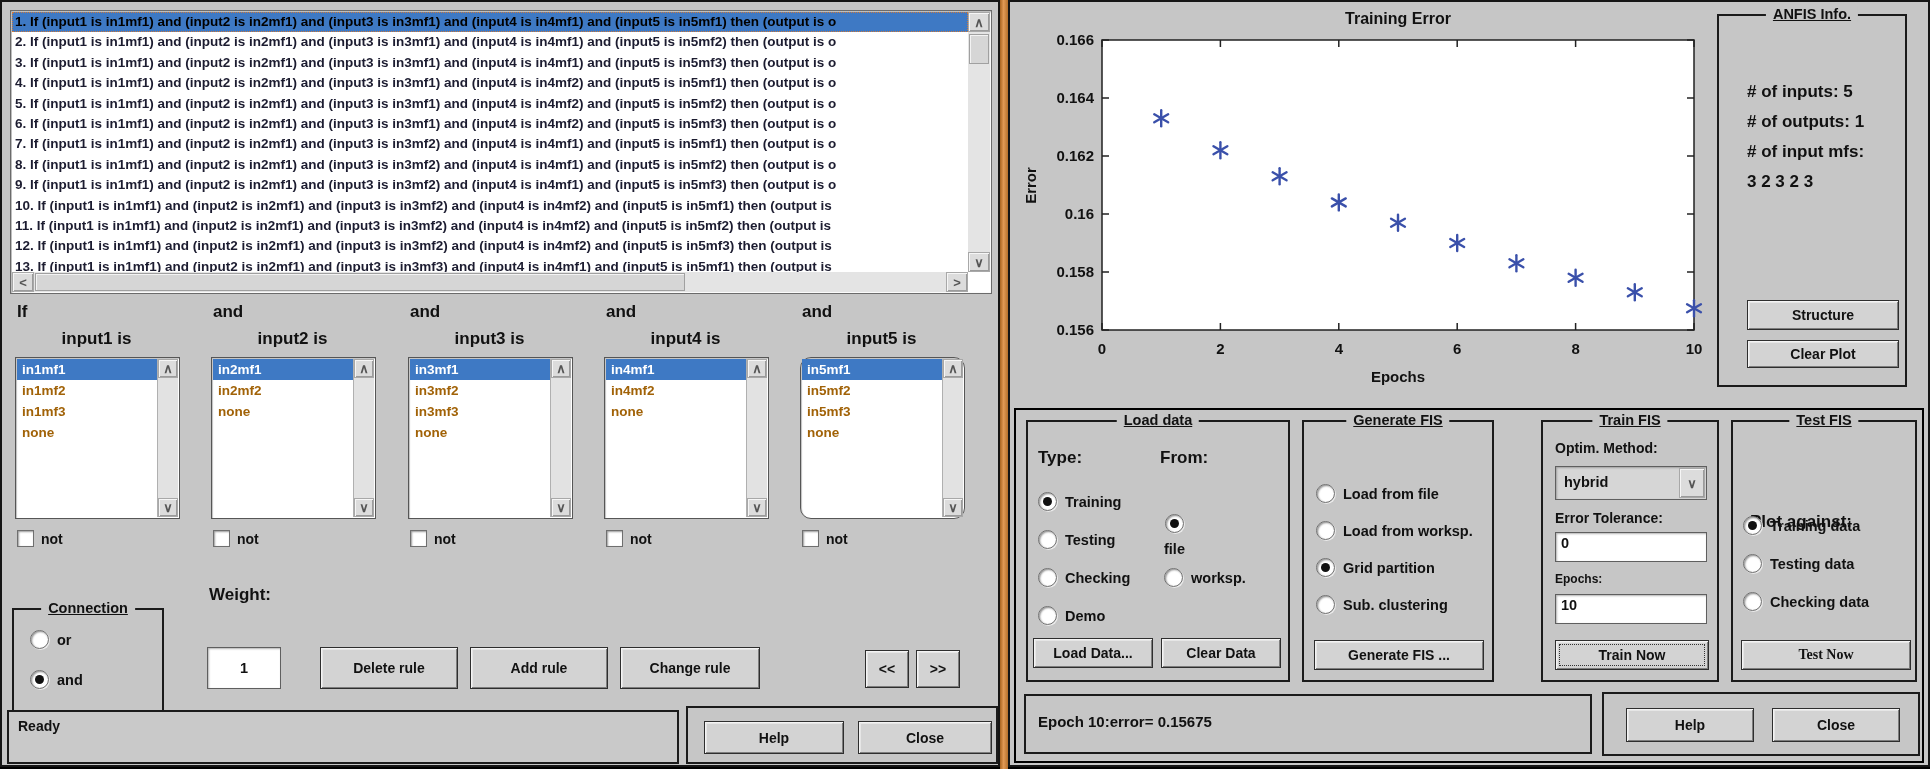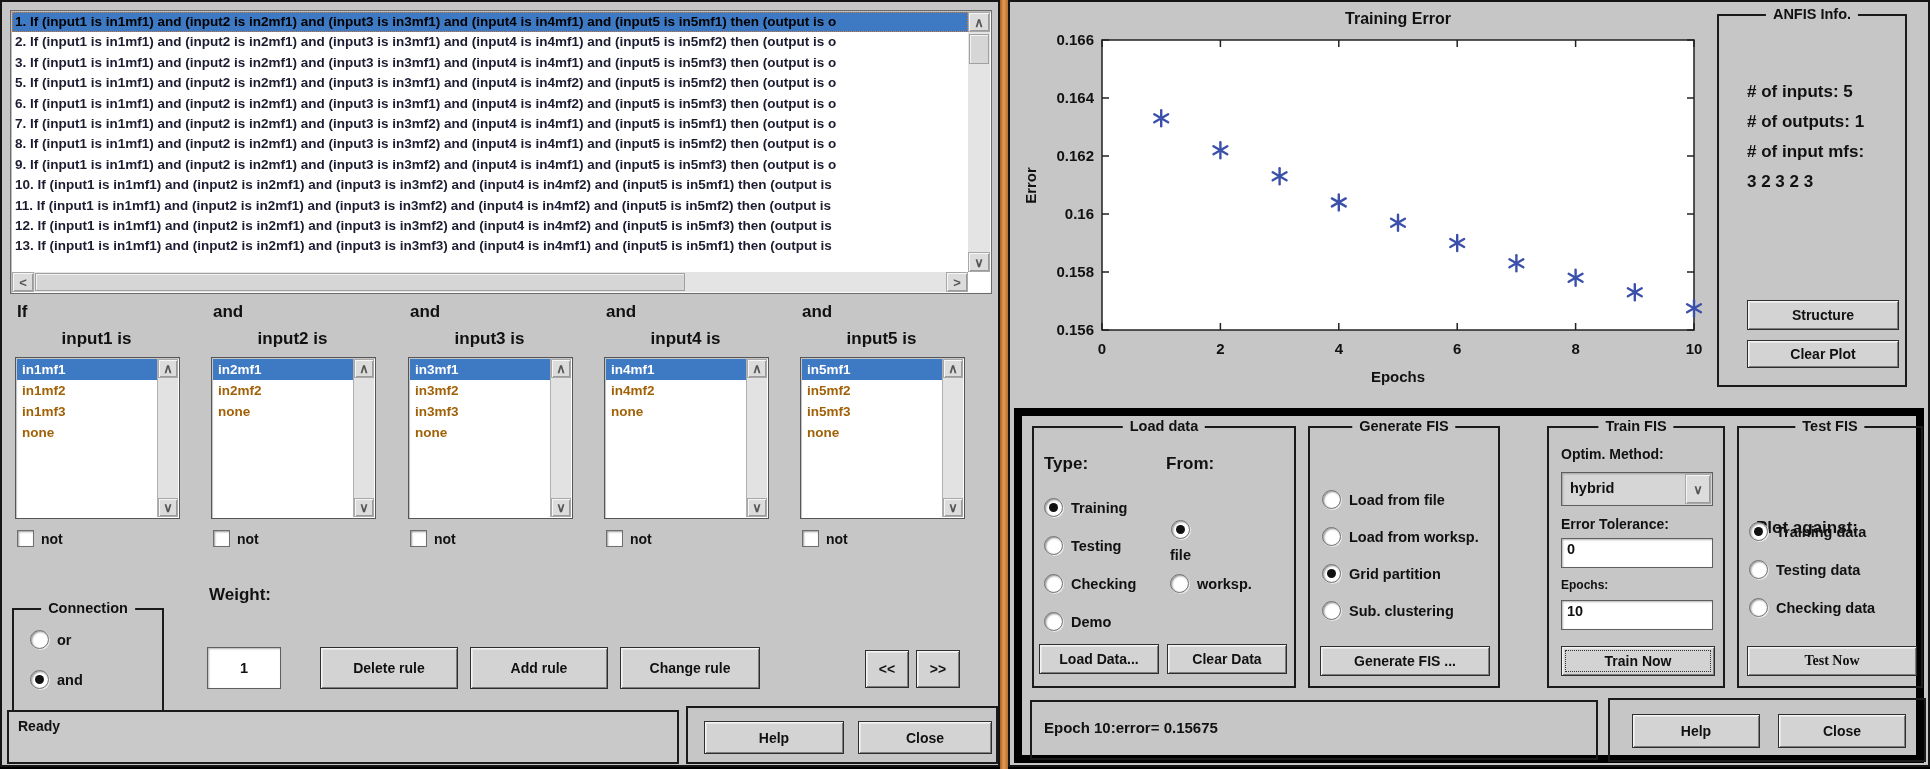--- a/index.html
+++ b/index.html
@@ -9,21 +9,21 @@
   .win{position:absolute;box-sizing:border-box;background:#c6c6c6;border:2px solid #151515;}
   .divider{position:absolute;left:1000px;top:0;width:8px;height:769px;
            background:linear-gradient(90deg,#a9641f,#e29a55 45%,#b5702b);}
   
   .btn{display:flex;align-items:center;justify-content:center;background:#d3d3d3;color:#111;
        border:1px solid #2e2e2e;box-shadow:inset 1px 1px 0 #f4f4f4,inset -1px -1px 0 #7d7d7d,inset 2px 2px 0 #e6e6e6;
        font-size:14px;font-weight:bold;cursor:pointer;}
   .sunken{background:#fff;border:1px solid #6b6b6b;box-shadow:inset 1px 1px 2px rgba(0,0,0,.35);}
   .frame{border:2px solid #1b1b1b;}
   .legend{position:absolute;top:-10px;left:50%;transform:translateX(-50%);background:#c6c6c6;
-          padding:0 7px;font-size:14.5px;white-space:nowrap;}
+          padding:0 7px;font-size:14.5px;white-space:nowrap;text-decoration:underline;}
   .radio-row{position:absolute;display:flex;align-items:center;gap:8px;font-size:14.5px;white-space:nowrap;}
   .radio{width:17px;height:17px;border-radius:50%;background:#fff;border:1px solid #6f6f6f;flex:0 0 auto;
          box-shadow:inset 1px 1px 2px rgba(0,0,0,.45),1px 1px 0 #eaeaea;position:relative;}
   .radio.checked::after{content:"";position:absolute;left:4px;top:4px;right:4px;bottom:4px;background:#111;border-radius:50%;}
   .cb-row{position:absolute;display:flex;align-items:center;gap:7px;font-size:14px;}
   .cb{width:15px;height:15px;background:#fff;border:1px solid #6f6f6f;box-shadow:inset 1px 1px 2px rgba(0,0,0,.4);}
   .field{position:absolute;box-sizing:border-box;background:#fff;border:1px solid #5f5f5f;
          box-shadow:inset 1px 1px 2px rgba(0,0,0,.3);font-family:"Liberation Sans",sans-serif;
          font-weight:bold;font-size:14.5px;color:#111;padding:2px 5px;outline:none;}
   .lbl{position:absolute;font-size:17px;white-space:nowrap;}
@@ -53,20 +53,21 @@
 <div class="stage">
   <div class="divider"></div>
 
   <div class="win" style="left:0;top:0;width:1000px;height:767px;">
 
     <div class="abs sunken rule-list" style="left:8px;top:8px;width:982px;height:284px;background:#fff;">
       <div class="rule-content">
           <div class="rule-row selected">1. If (input1 is in1mf1) and (input2 is in2mf1) and (input3 is in3mf1) and (input4 is in4mf1) and (input5 is in5mf1) then (output is o</div>
           <div class="rule-row">2. If (input1 is in1mf1) and (input2 is in2mf1) and (input3 is in3mf1) and (input4 is in4mf1) and (input5 is in5mf2) then (output is o</div>
           <div class="rule-row">3. If (input1 is in1mf1) and (input2 is in2mf1) and (input3 is in3mf1) and (input4 is in4mf1) and (input5 is in5mf3) then (output is o</div>
+          <div class="rule-row">4. If (input1 is in1mf1) and (input2 is in2mf1) and (input3 is in3mf1) and (input4 is in4mf2) and (input5 is in5mf1) then (output is o</div>
           <div class="rule-row">5. If (input1 is in1mf1) and (input2 is in2mf1) and (input3 is in3mf1) and (input4 is in4mf2) and (input5 is in5mf2) then (output is o</div>
           <div class="rule-row">6. If (input1 is in1mf1) and (input2 is in2mf1) and (input3 is in3mf1) and (input4 is in4mf2) and (input5 is in5mf3) then (output is o</div>
           <div class="rule-row">7. If (input1 is in1mf1) and (input2 is in2mf1) and (input3 is in3mf2) and (input4 is in4mf1) and (input5 is in5mf1) then (output is o</div>
           <div class="rule-row">8. If (input1 is in1mf1) and (input2 is in2mf1) and (input3 is in3mf2) and (input4 is in4mf1) and (input5 is in5mf2) then (output is o</div>
           <div class="rule-row">9. If (input1 is in1mf1) and (input2 is in2mf1) and (input3 is in3mf2) and (input4 is in4mf1) and (input5 is in5mf3) then (output is o</div>
           <div class="rule-row">10. If (input1 is in1mf1) and (input2 is in2mf1) and (input3 is in3mf2) and (input4 is in4mf2) and (input5 is in5mf1) then (output is</div>
           <div class="rule-row">11. If (input1 is in1mf1) and (input2 is in2mf1) and (input3 is in3mf2) and (input4 is in4mf2) and (input5 is in5mf2) then (output is</div>
           <div class="rule-row">12. If (input1 is in1mf1) and (input2 is in2mf1) and (input3 is in3mf2) and (input4 is in4mf2) and (input5 is in5mf3) then (output is</div>
           <div class="rule-row">13. If (input1 is in1mf1) and (input2 is in2mf1) and (input3 is in3mf3) and (input4 is in4mf1) and (input5 is in5mf1) then (output is</div>
         </div>
@@ -177,21 +178,21 @@
           </div>
       </div>
     </div>
     <div class="cb-row" style="left:604px;top:528px;">
       <div class="cb"></div>
       <span>not</span>
     </div>
 
     <div class="lbl" style="left:800px;top:300px;">and</div>
     <div class="lbl" style="left:798px;top:327px;width:163px;text-align:center;">input5 is</div>
-    <div class="lb" style="left:798px;top:355px;width:163px;height:160px;">
+    <div class="lb" style="left:798px;top:355px;width:163px;height:160px;border-radius:11px;">
       <div class="lb-items">
           <div class="lb-item selected">in5mf1</div>
           <div class="lb-item">in5mf2</div>
           <div class="lb-item">in5mf3</div>
           <div class="lb-item">none</div>
         </div>
       <div class="lb-sb">
         <div class="sb-btn abs" style="left:0;top:0;right:0;height:19px;">
             <span>∧</span>
           </div>
@@ -331,21 +332,21 @@
       <div class="lbl" style="left:28px;top:126px;"># of input mfs:</div>
       <div class="lbl" style="left:28px;top:156px;">3 2 3 2 3</div>
       <div class="btn abs" style="left:28px;top:284px;width:152px;height:30px;">
           <span>Structure</span>
         </div>
       <div class="btn abs" style="left:28px;top:324px;width:152px;height:28px;">
           <span>Clear Plot</span>
         </div>
     </div>
 
-    <div class="abs" style="left:4px;top:406px;width:910px;height:355px;border:8px solid #000000;">
+    <div class="abs" style="left:4px;top:406px;width:910px;height:355px;border:2px solid #000000;">
 
       <div class="abs frame" style="left:10px;top:10px;width:264px;height:262px;">
         <span class="legend">Load data</span>
         <div class="lbl" style="left:10px;top:26px;">Type:</div>
         <div class="lbl" style="left:132px;top:26px;">From:</div>
         <div class="radio-row" style="left:10px;top:70px;">
             <span class="radio checked"></span>
             <span>Training</span>
           </div>
         <div class="radio-row" style="left:10px;top:108px;">

